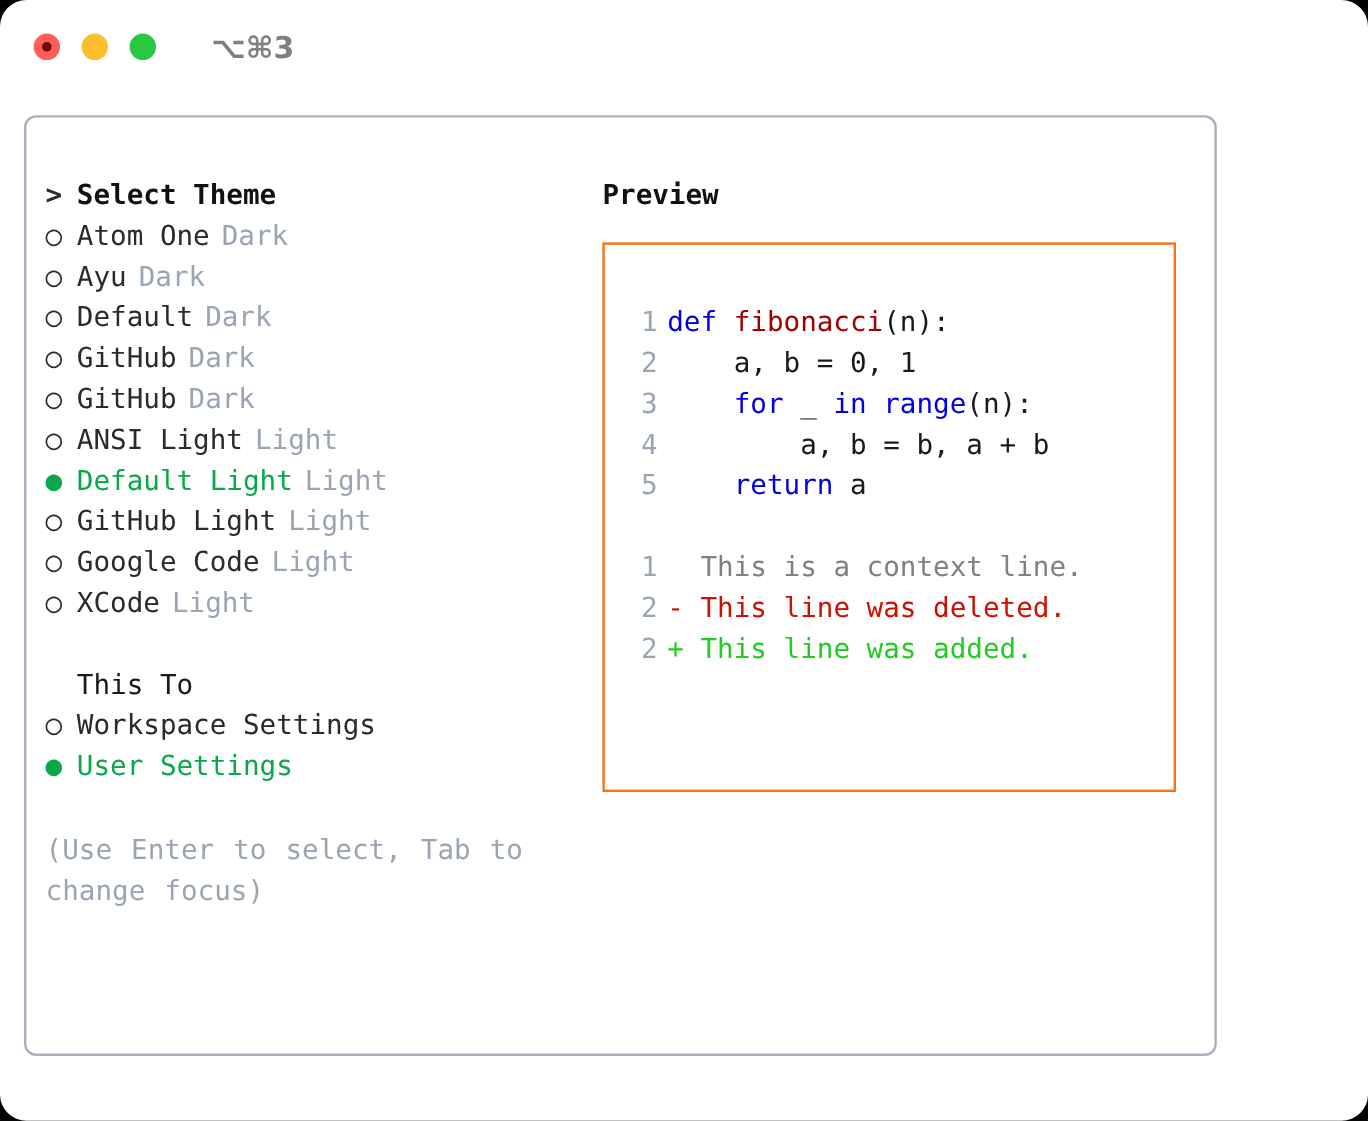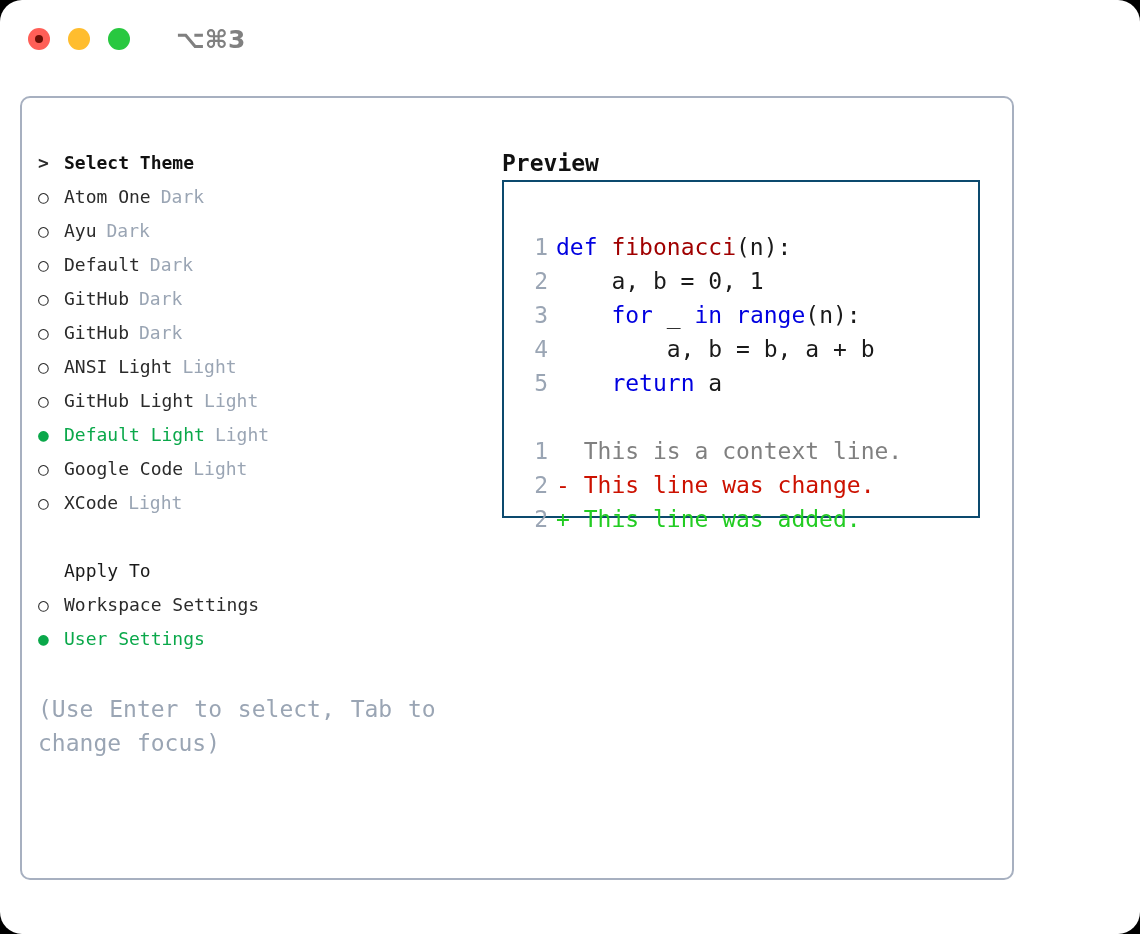--- a/index.html
+++ b/index.html
@@ -77,21 +77,21 @@
   
   .left-col {
     position: absolute;
     left: 16px;
     top: 48px;
     width: 450px;
   }
   .row {
     height: 34px;
     line-height: 34px;
-    font-size: 18px;
+    font-size: 23px;
     white-space: nowrap;
     color: #2b2b2b;
   }
   .heading {
     font-weight: bold;
     color: #111111;
   }
   .bullet {
     display: inline-block;
     width: 26px;
@@ -126,25 +126,26 @@
     position: absolute;
     left: 480px;
     top: 48px;
     width: 500px;
   }
   .preview-title {
     font-size: 23px;
     font-weight: bold;
     color: #111111;
     line-height: 34px;
+    margin-bottom: 22px;
   }
   .preview-box {
     width: 478px;
-    height: 338px;
-    border: 2px solid #0c4a6e;
+    height: 458px;
+    border: 2px solid #f97316;
     background: #ffffff;
     padding: 48px 0 0 18px;
   }
   .code-line {
     height: 34px;
     line-height: 34px;
     font-size: 23px;
     white-space: pre;
     color: #1a1a1a;
   }
@@ -188,30 +189,30 @@
           <span class="bullet">&gt;</span><span>Select Theme</span>
         </div>
 
         <div id="theme-list">
             <div class="row"><span class="bullet">○</span><span class="label-main">Atom One</span><span class="label-tag">Dark</span></div>
             <div class="row"><span class="bullet">○</span><span class="label-main">Ayu</span><span class="label-tag">Dark</span></div>
             <div class="row"><span class="bullet">○</span><span class="label-main">Default</span><span class="label-tag">Dark</span></div>
             <div class="row"><span class="bullet">○</span><span class="label-main">GitHub</span><span class="label-tag">Dark</span></div>
             <div class="row"><span class="bullet">○</span><span class="label-main">GitHub</span><span class="label-tag">Dark</span></div>
             <div class="row"><span class="bullet">○</span><span class="label-main">ANSI Light</span><span class="label-tag">Light</span></div>
+            <div class="row selected"><span class="bullet selected">●</span><span class="label-main">Default Light</span><span class="label-tag">Light</span></div>
             <div class="row"><span class="bullet">○</span><span class="label-main">GitHub Light</span><span class="label-tag">Light</span></div>
-            <div class="row selected"><span class="bullet selected">●</span><span class="label-main">Default Light</span><span class="label-tag">Light</span></div>
             <div class="row"><span class="bullet">○</span><span class="label-main">Google Code</span><span class="label-tag">Light</span></div>
             <div class="row"><span class="bullet">○</span><span class="label-main">XCode</span><span class="label-tag">Light</span></div>
           </div>
 
         <div class="spacer-row"></div>
 
         <div class="row">
-          <span class="bullet blank">○</span><span class="section-title">Apply To</span>
+          <span class="bullet blank">○</span><span class="section-title">This To</span>
         </div>
 
         <div id="apply-list">
             <div class="row"><span class="bullet">○</span><span class="label-main">Workspace Settings</span></div>
             <div class="row selected"><span class="bullet selected">●</span><span class="label-main">User Settings</span></div>
           </div>
 
         <div class="hint">(Use Enter to select, Tab to change focus)</div>
       </div>
 
@@ -221,21 +222,21 @@
           <div id="code-block">
               <div class="code-line"><span class="ln">1</span><span class="kw">def </span><span class="fn">fibonacci</span><span class="plain">(n):</span></div>
               <div class="code-line"><span class="ln">2</span><span class="plain">    a, b = 0, 1</span></div>
               <div class="code-line"><span class="ln">3</span><span class="plain">    </span><span class="kw">for</span><span class="plain"> _ </span><span class="kw">in</span><span class="plain"> </span><span class="kw">range</span><span class="plain">(n):</span></div>
               <div class="code-line"><span class="ln">4</span><span class="plain">        a, b = b, a + b</span></div>
               <div class="code-line"><span class="ln">5</span><span class="plain">    </span><span class="kw">return</span><span class="plain"> a</span></div>
             </div>
           <div class="blank-line"></div>
           <div id="diff-block">
               <div class="code-line"><span class="ln">1</span><span class="ctx">  </span><span class="ctx">This is a context line.</span></div>
-              <div class="code-line"><span class="ln">2</span><span class="del">- </span><span class="del">This line was change.</span></div>
+              <div class="code-line"><span class="ln">2</span><span class="del">- </span><span class="del">This line was deleted.</span></div>
               <div class="code-line"><span class="ln">2</span><span class="add">+ </span><span class="add">This line was added.</span></div>
             </div>
         </div>
       </div>
 
     </div>
   </div>
 </div>
 
 </body></html>

